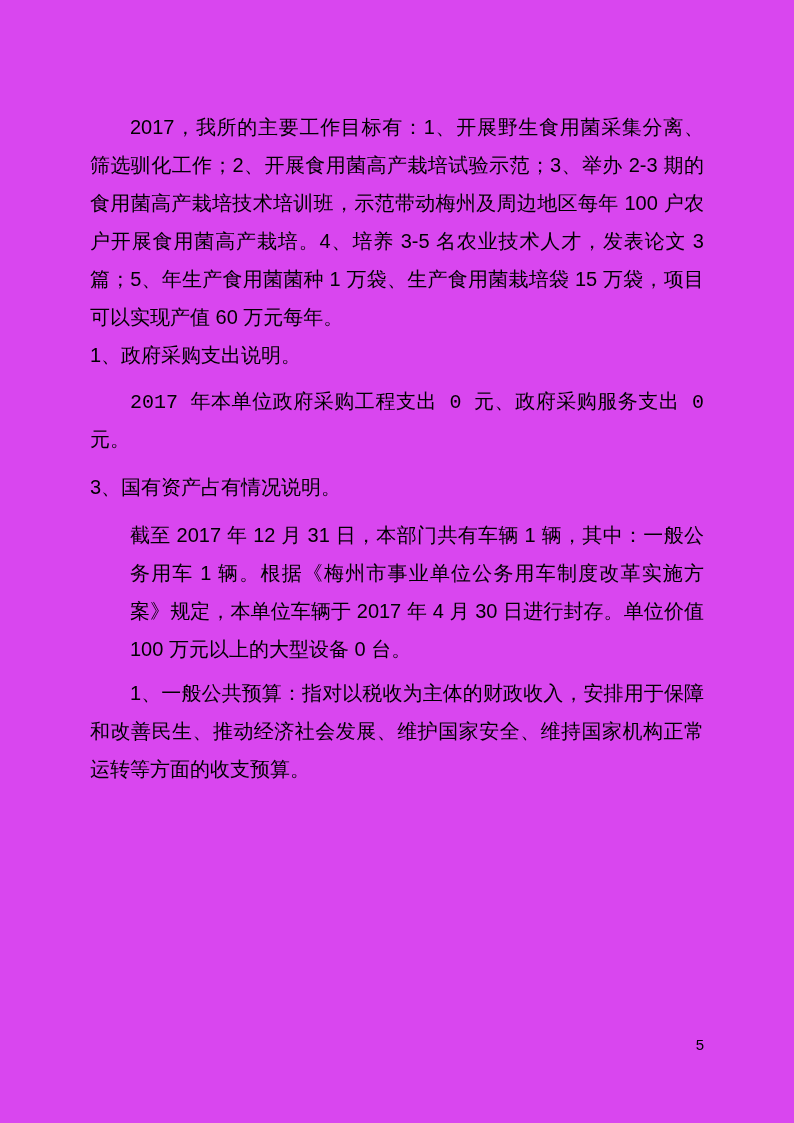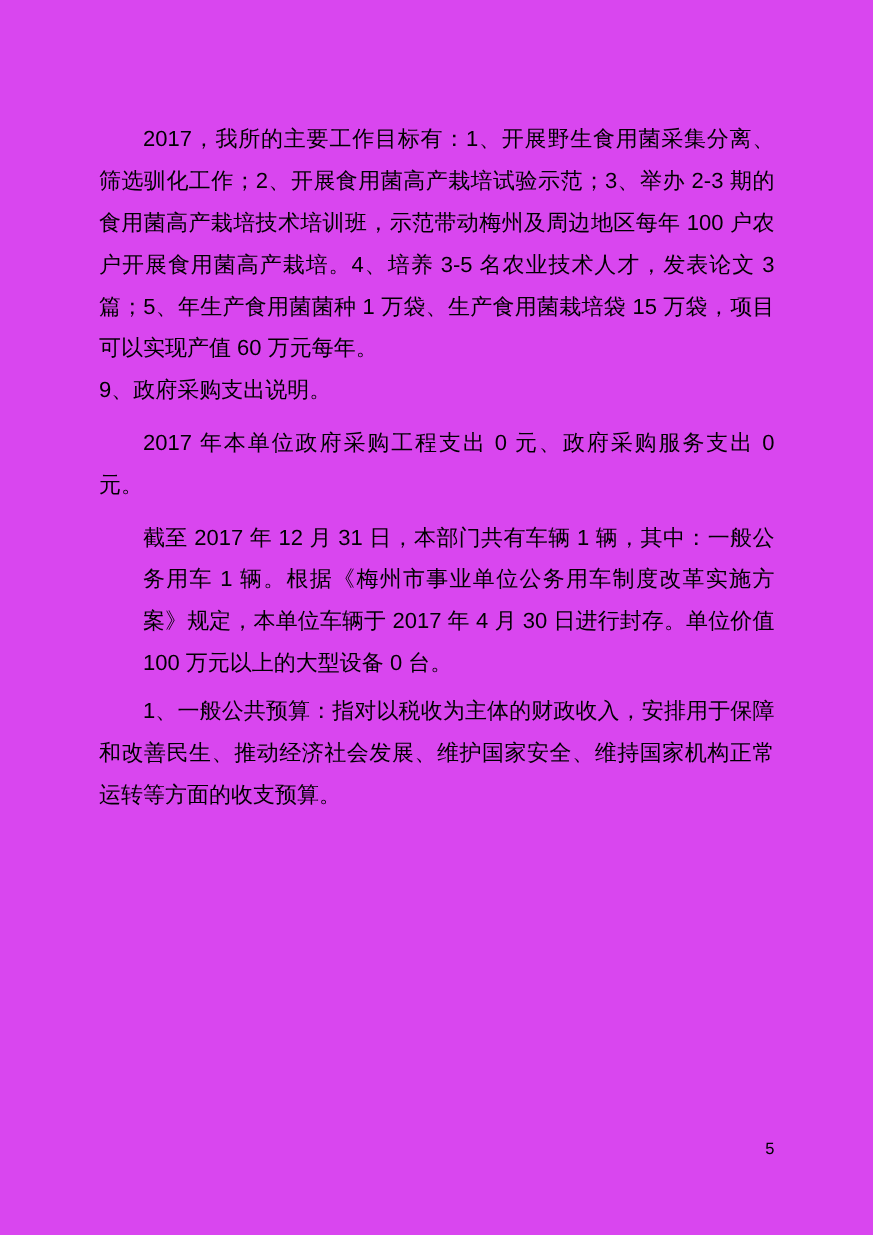--- a/index.html
+++ b/index.html
@@ -40,20 +40,21 @@
     padding-left: 8px;
     text-align: left;
   }
   .item-3 {
     margin-top: 8px !important;
     text-align: left;
   }
   .gov-procurement-body {
     margin-top: 10px !important;
     text-indent: 40px;
+    font-family: Liberation Mono, monospace;
   }
   .state-assets-body {
     margin-top: 10px !important;
     margin-left: 40px !important;
     width: 574px;
   }
   .section-heading {
     margin-top: 46px !important;
     text-indent: 40px;
     text-align: left;
@@ -77,24 +78,25 @@
     color: #000000;
   }
 </style>
 </head>
 <body>
 
 <div class="page">
   <div class="content">
     <p class="indent-first">2017，我所的主要工作目标有：1、开展野生食用菌采集分离、筛选驯化工作；2、开展食用菌高产栽培试验示范；3、举办 2-3 期的食用菌高产栽培技术培训班，示范带动梅州及周边地区每年 100 户农户开展食用菌高产栽培。4、培养 3-5 名农业技术人才，发表论文 3 篇；5、年生产食用菌菌种 1 万袋、生产食用菌栽培袋 15 万袋，项目可以实现产值 60 万元每年。</p>
 
-    <p class="item-2">9、政府采购支出说明。</p>
+    <p class="item-2">1、政府采购支出说明。</p>
 
     <p class="gov-procurement-body">2017 年本单位政府采购工程支出 0 元、政府采购服务支出 0 元。</p>
 
+    <p class="item-3">3、国有资产占有情况说明。</p>
 
     <p class="state-assets-body">截至 2017 年 12 月 31 日，本部门共有车辆 1 辆，其中：一般公务用车 1 辆。根据《梅州市事业单位公务用车制度改革实施方案》规定，本单位车辆于 2017 年 4 月 30 日进行封存。单位价值 100 万元以上的大型设备 0 台。</p>
 
 
     <p class="term-1">1、一般公共预算：指对以税收为主体的财政收入，安排用于保障和改善民生、推动经济社会发展、维护国家安全、维持国家机构正常运转等方面的收支预算。</p>
 
   </div>
 
   <div class="page-number">5</div>
 </div>

